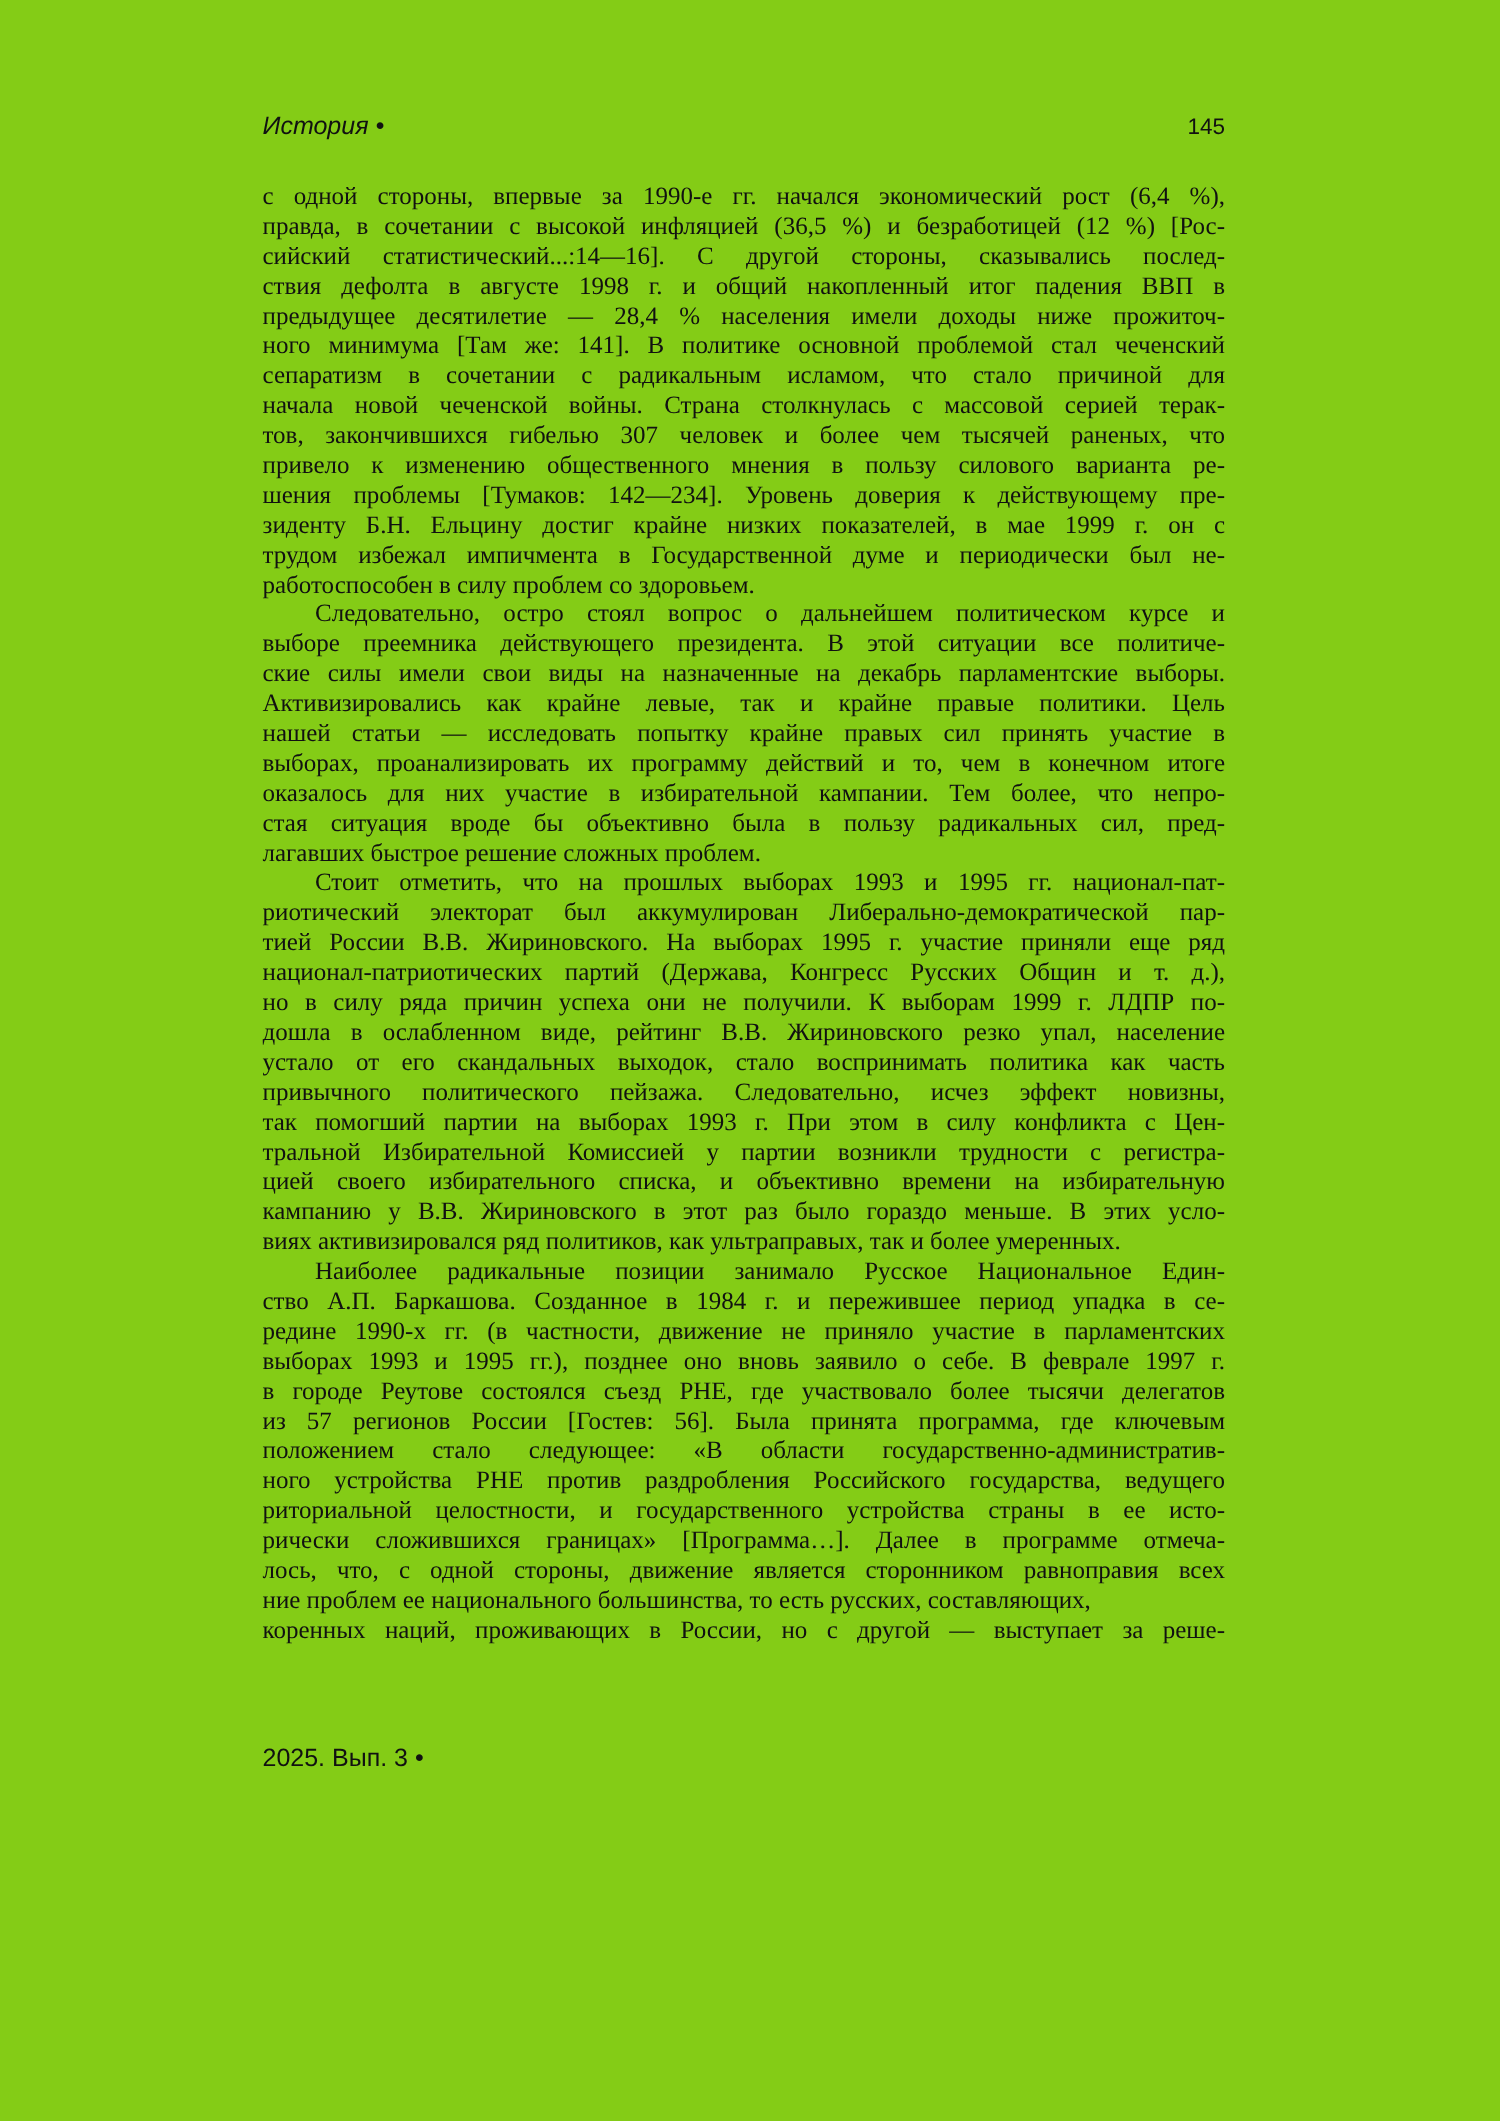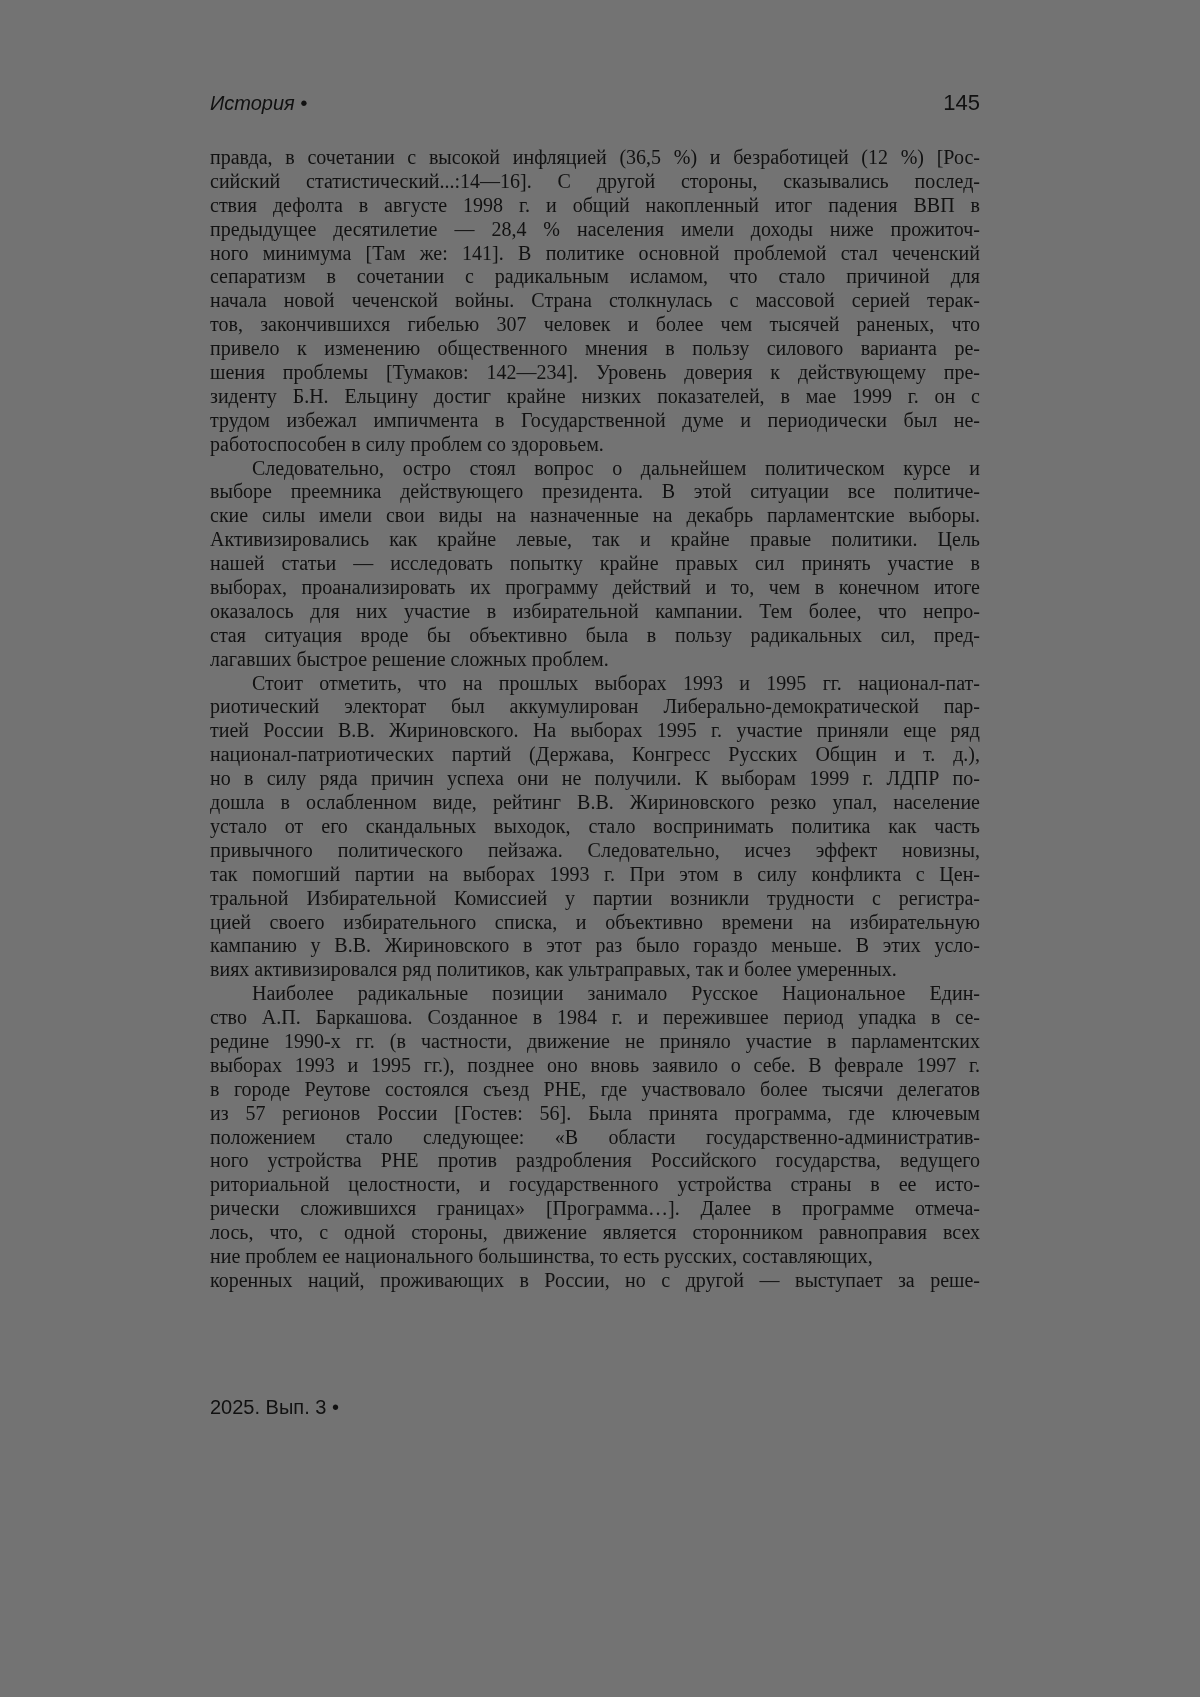--- a/index.html
+++ b/index.html
@@ -4,41 +4,41 @@
 <style>
   html, body {
     margin: 0;
     padding: 0;
     background: #ffffff;
   }
   .page {
     position: relative;
     width: 1200px;
     height: 1697px;
-    background: #737373;
+    background: #84cc16;
     overflow: hidden;
   }
   .running-header {
     position: absolute;
     left: 210px;
     top: 90px;
     width: 770px;
     display: flex;
     justify-content: space-between;
     align-items: baseline;
   }
   .running-title {
     font-family: "Liberation Sans", sans-serif;
     font-style: italic;
     font-size: 20px;
     color: #111111;
   }
   .page-number {
     font-family: "Liberation Sans", sans-serif;
-    font-size: 22px;
+    font-size: 18px;
     color: #111111;
   }
   .article-body {
     position: absolute;
     left: 210px;
     top: 146px;
     width: 770px;
     font-family: "Liberation Serif", serif;
     font-size: 20px;
     color: #111111;
@@ -73,20 +73,21 @@
 
 <div class="page">
 
   <div class="running-header">
     <span class="running-title">История •</span>
     <span class="page-number">145</span>
   </div>
 
   <div class="article-body">
       <div class="paragraph">
+        <div class="line">с одной стороны, впервые за 1990-е гг. начался экономический рост (6,4 %),</div>
         <div class="line">правда, в сочетании с высокой инфляцией (36,5 %) и безработицей (12 %) [Рос-</div>
         <div class="line">сийский статистический...:14—16]. С другой стороны, сказывались послед-</div>
         <div class="line">ствия дефолта в августе 1998 г. и общий накопленный итог падения ВВП в</div>
         <div class="line">предыдущее десятилетие — 28,4 % населения имели доходы ниже прожиточ-</div>
         <div class="line">ного минимума [Там же: 141]. В политике основной проблемой стал чеченский</div>
         <div class="line">сепаратизм в сочетании с радикальным исламом, что стало причиной для</div>
         <div class="line">начала новой чеченской войны. Страна столкнулась с массовой серией терак-</div>
         <div class="line">тов, закончившихся гибелью 307 человек и более чем тысячей раненых, что</div>
         <div class="line">привело к изменению общественного мнения в пользу силового варианта ре-</div>
         <div class="line">шения проблемы [Тумаков: 142—234]. Уровень доверия к действующему пре-</div>

